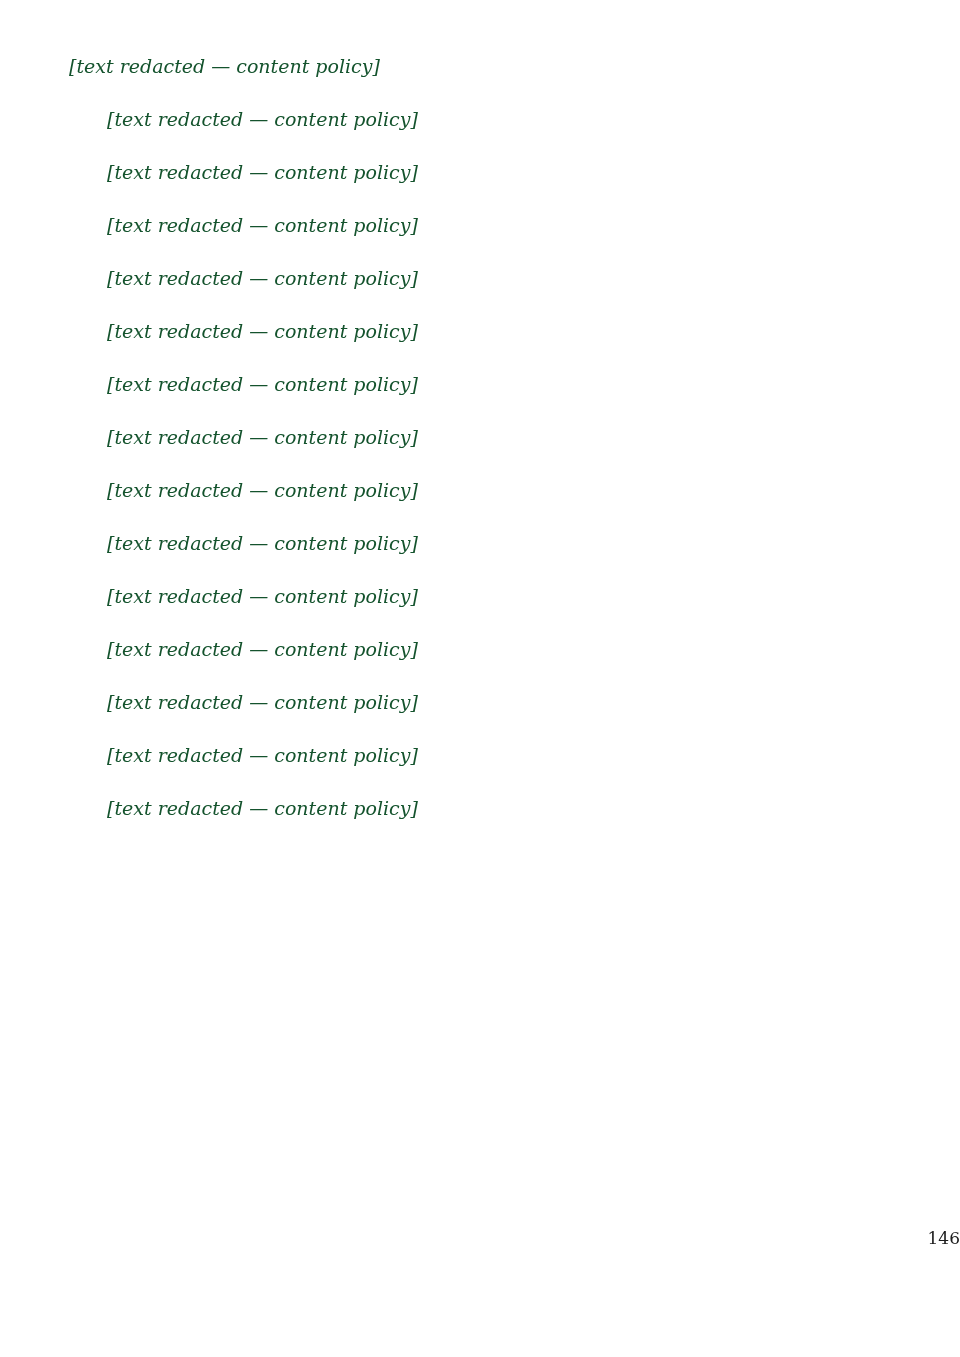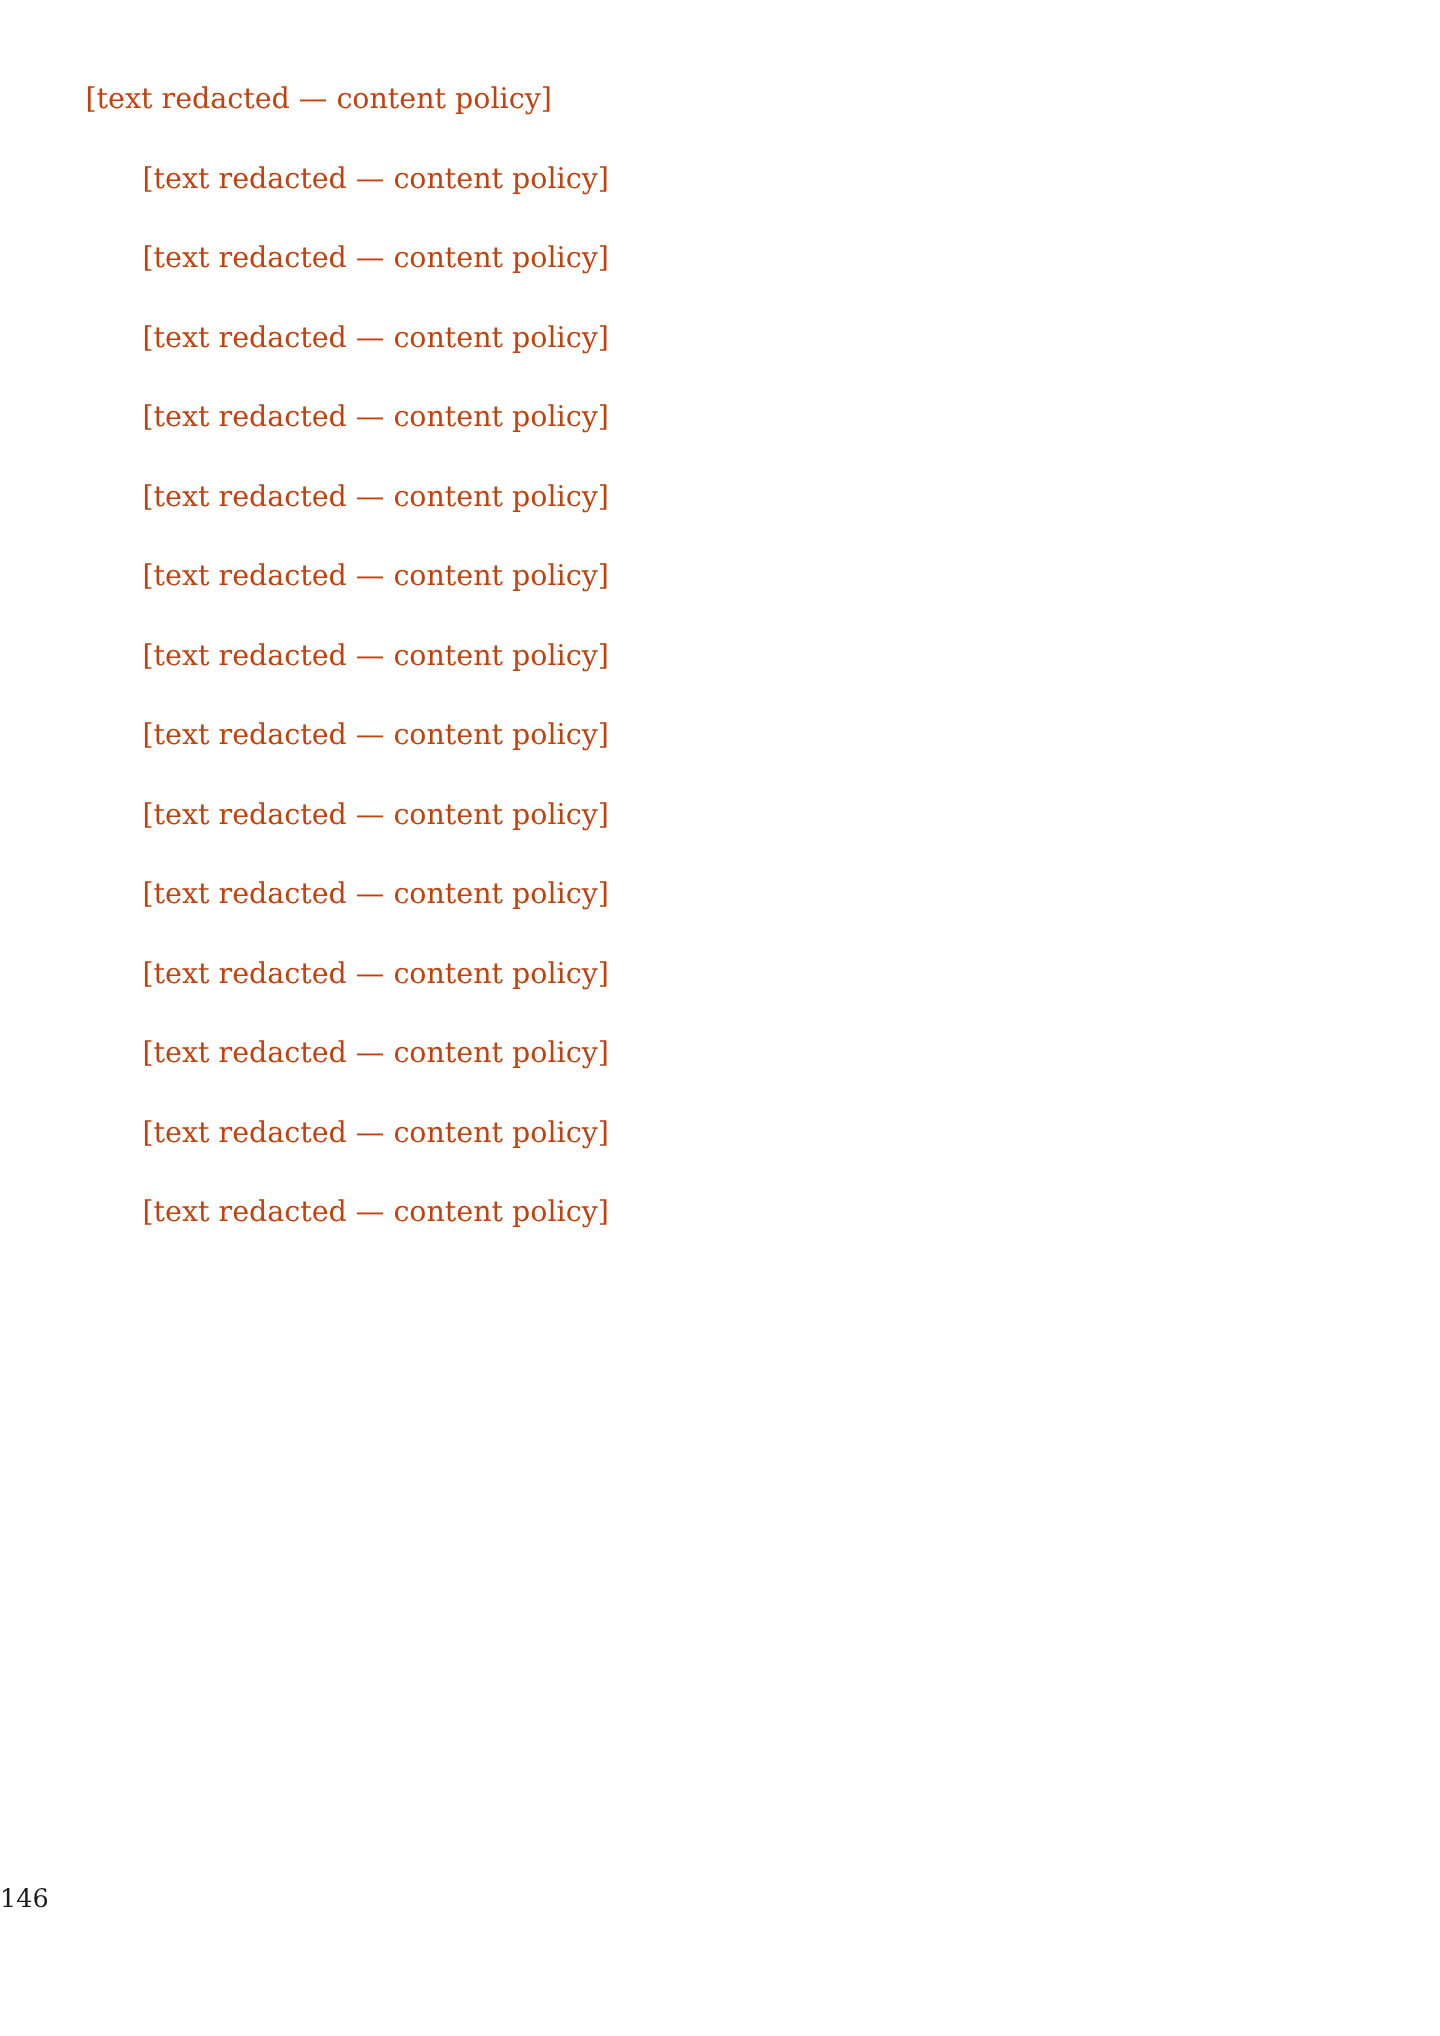--- a/index.html
+++ b/index.html
@@ -9,26 +9,26 @@
     font-family: "DejaVu Serif", "Liberation Serif", serif;
     color: #1c1c1c;
     position: relative;
   }
   .page-body {
     position: absolute;
     left: 57px; right: 57px; top: 50px;
     font-size: 19px; line-height: 33px;
     text-align: justify;
   }
-  .para { margin: 0 0 20px; text-indent: 2em; color: #c2410c; }
+  .para { margin: 0 12px 20px; text-indent: 2em; color: #14532d; font-style: italic; }
   .para.no-indent { text-indent: 0; }
   .page-number {
     position: absolute;
-    left: 0; right: 0; top: 1256px;
-    text-align: left;
+    left: 0; right: 0; top: 1228px;
+    text-align: right;
     font-size: 17px;
     color: #1c1c1c;
     font-family: "DejaVu Serif", "Liberation Serif", serif;
   }
 </style>
 </head>
 <body>
 
 <div class="page-body">
   <p class="para no-indent">[text redacted — content policy]</p>

